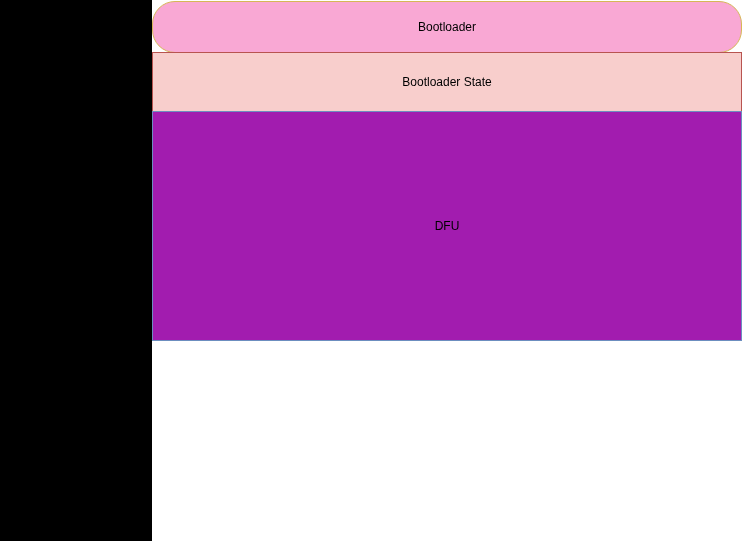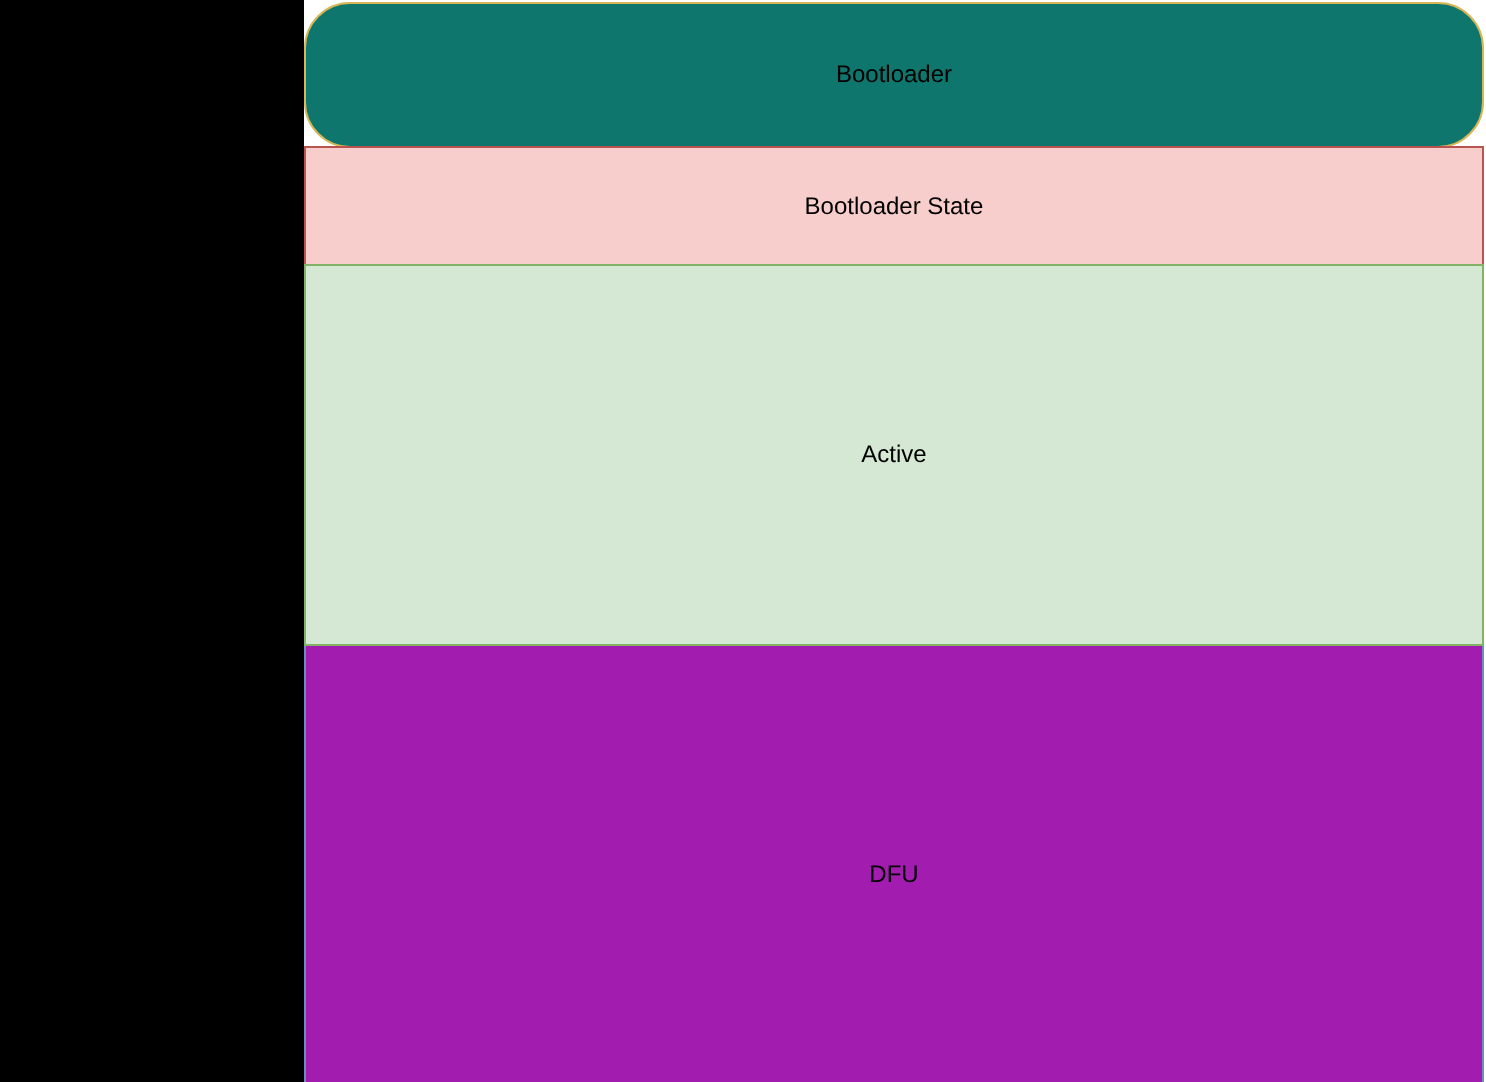--- a/index.html
+++ b/index.html
@@ -52,26 +52,23 @@
     text-align: center;
     white-space: nowrap;
   }
 </style>
 </head>
 <body>
 
 <div class="canvas">
   <div class="black-panel"></div>
   <div class="bands">
-    <div class="band" style="background: #0f766e; border-color: rgb(214, 182, 86); height: 73px; border-radius: 23px;">
+    <div class="band" style="background: #f9a8d4; border-color: rgb(214, 182, 86); height: 52px; border-radius: 23px;">
       <span class="band-label">Bootloader</span>
     </div>
     <div class="band" style="background: rgb(248, 206, 204); border-color: rgb(184, 84, 80); height: 60px;">
       <span class="band-label">Bootloader State</span>
-    </div>
-    <div class="band raise" style="background: rgb(213, 232, 212); border-color: rgb(130, 179, 102); height: 191px;">
-      <span class="band-label">Active</span>
     </div>
     <div class="band" style="background: #a21caf; border-color: rgb(108, 142, 191); height: 230px;">
       <span class="band-label">DFU</span>
     </div>
   </div>
 </div>
 
 </body></html>

